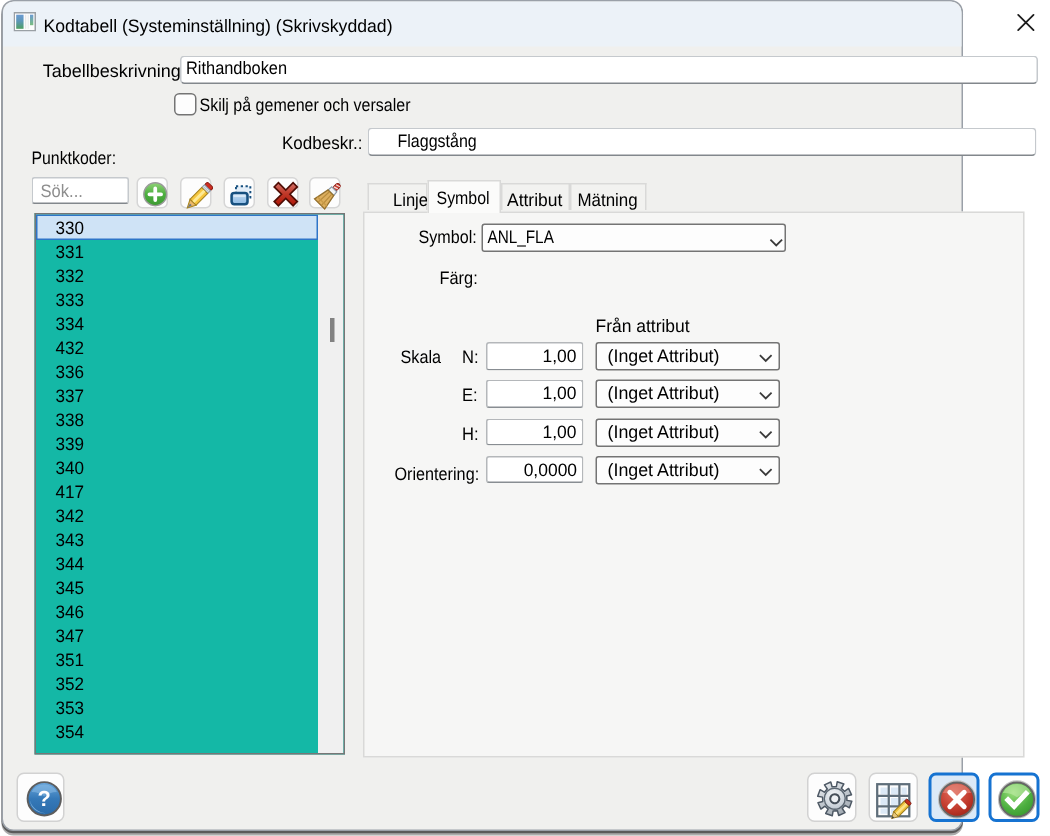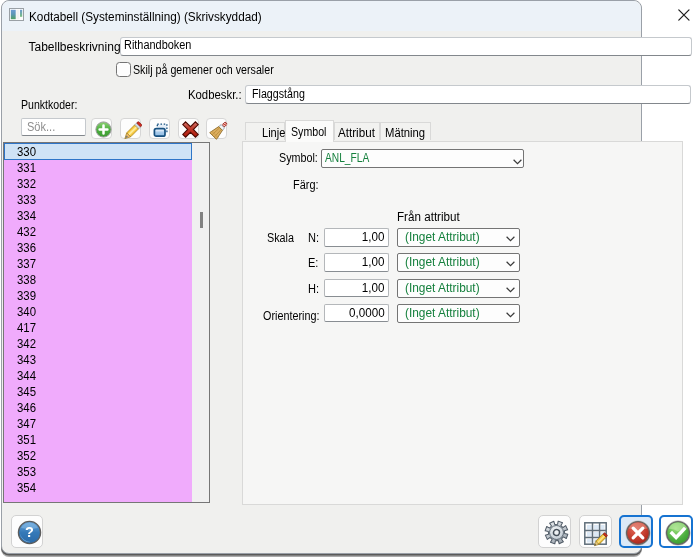--- a/index.html
+++ b/index.html
@@ -17,21 +17,21 @@
 .lbl { position:absolute; font-size:12px; color:#000; white-space:nowrap; line-height:14px; }
 .lbl > span, .tb > span, .combo > span, .numf > span, .tab > span, .li > span, #item0 > span {
   display:inline-block; transform-origin:0 50%;
 }
 .tb {
   position:absolute; background:#ffffff; font-size:12px; color:#000;
   border:1px solid #c5c9cd; border-bottom:1px solid #82878c; border-radius:3px;
   white-space:nowrap; overflow:hidden;
 }
 .combo {
-  position:absolute; background:#fdfdfd; font-size:12px; color:#15803d;
+  position:absolute; background:#fdfdfd; font-size:12px; color:#000000;
   border:1px solid #747474; border-radius:2px; white-space:nowrap;
 }
 .numf {
   position:absolute; background:#ffffff; font-size:12px; color:#000;
   border:1px solid #b4b7ba; border-bottom:1px solid #888d92; border-radius:2px; text-align:right; white-space:nowrap;
 }
 .numf > span { transform-origin:100% 50%; }
 .chev { position:absolute; right:1.5px; }
 .ibtn {
   position:absolute; width:21px; height:21.5px; background:#fdfdfd;
@@ -80,21 +80,21 @@
     <path d="M0.8 0.9 L11.0 11.1 M11.0 0.9 L0.8 11.1" stroke="#1c1c1c" stroke-width="1.2" stroke-linecap="round"></path>
   </svg>
 
   <div class="lbl" style="left:26.5px;top:38.5px"><span style="transform:scaleX(1)">Tabellbeskrivning:</span></div>
   <div class="tb" style="left:117.5px;top:36px;width:572px;height:18.5px;line-height:15px;padding-left:3px"><span style="transform:scaleX(0.91)">Rithandboken</span></div>
 
   <div class="abs" style="left:114px;top:61px;width:15px;height:15px;border:1px solid #747474;border-radius:3.5px;background:#fdfdfd"></div>
   <div class="lbl" style="left:130.5px;top:62px"><span style="transform:scaleX(0.89)">Skilj på gemener och versaler</span></div>
 
   <div class="lbl" style="left:185.5px;top:87px"><span style="transform:scaleX(0.945)">Kodbeskr.:</span></div>
-  <div class="tb" style="left:243px;top:83.5px;width:446px;height:19px;line-height:17.5px;padding-left:6px"><span style="transform:scaleX(0.89)">Flaggstång</span></div>
+  <div class="tb" style="left:243px;top:83.5px;width:446px;height:19px;line-height:17.5px;padding-left:19px"><span style="transform:scaleX(0.89)">Flaggstång</span></div>
 
   <div class="lbl" style="left:18.8px;top:96.7px"><span style="transform:scaleX(0.88)">Punktkoder:</span></div>
 
   <div class="tb" style="left:19px;top:117px;width:65px;height:17.5px;line-height:16px;color:#8e8e8e;border-radius:2px;padding-left:4.6px"><span style="transform:scaleX(0.92)">Sök...</span></div>
 
   <div class="ibtn" style="left:89.4px">
     <svg width="17" height="17" viewBox="0 0 17 17" style="position:absolute;left:3px;top:2.5px">
       <defs>
           <linearGradient id="gp" x1="0" y1="0" x2="0" y2="1">
         <stop offset="0" stop-color="#8fd276"></stop>
@@ -151,21 +151,21 @@
         <line x1="9.2" y1="0" x2="12" y2="-0.9" stroke="#f3d9d4" stroke-width="0.9"></line>
         <line x1="9.2" y1="2" x2="12" y2="1.1" stroke="#f3d9d4" stroke-width="0.9"></line>
         <path d="M8.2 3 L12.9 3 L13.2 6.2 L7.9 6.2 Z" fill="#f2f5f7" stroke="#8a98a5" stroke-width="0.8"></path>
         <path d="M7.9 6.2 L13.2 6.2 L15.3 16.8 L5.8 16.8 Z" fill="#dcae5e" stroke="#93702f" stroke-width="0.9"></path>
         <path d="M9.4 6.4 L9 16.6 M11.7 6.4 L12.1 16.6" stroke="#b98c3c" stroke-width="0.8" fill="none"></path>
         <path d="M5.9 14.4 L15.2 14.4" stroke="#c89a48" stroke-width="0.9"></path>
       </g>
     </svg>
   </div>
 
-  <div class="abs" style="left:1px;top:141px;width:207px;height:361px;background:#f0abfc;border:1px solid #767676;overflow:hidden">
+  <div class="abs" style="left:21px;top:141px;width:207px;height:361px;background:#14b8a6;border:1px solid #767676;overflow:hidden">
     <div id="item0" style="position:absolute;left:0;top:-0.5px;width:187.5px;height:17px;background:#cfe3f6;border:1px solid #2e75c8;line-height:16.5px;font-size:12px;padding-left:11.5px"><span style="transform:scaleX(0.95)">330</span></div>
     <div style="position:absolute;left:0;top:16.5px;width:190px">
       <div class="li"><span style="transform:scaleX(0.95)">331</span></div>
       <div class="li"><span style="transform:scaleX(0.95)">332</span></div>
       <div class="li"><span style="transform:scaleX(0.95)">333</span></div>
       <div class="li"><span style="transform:scaleX(0.95)">334</span></div>
       <div class="li"><span style="transform:scaleX(0.95)">432</span></div>
       <div class="li"><span style="transform:scaleX(0.95)">336</span></div>
       <div class="li"><span style="transform:scaleX(0.95)">337</span></div>
       <div class="li"><span style="transform:scaleX(0.95)">338</span></div>

